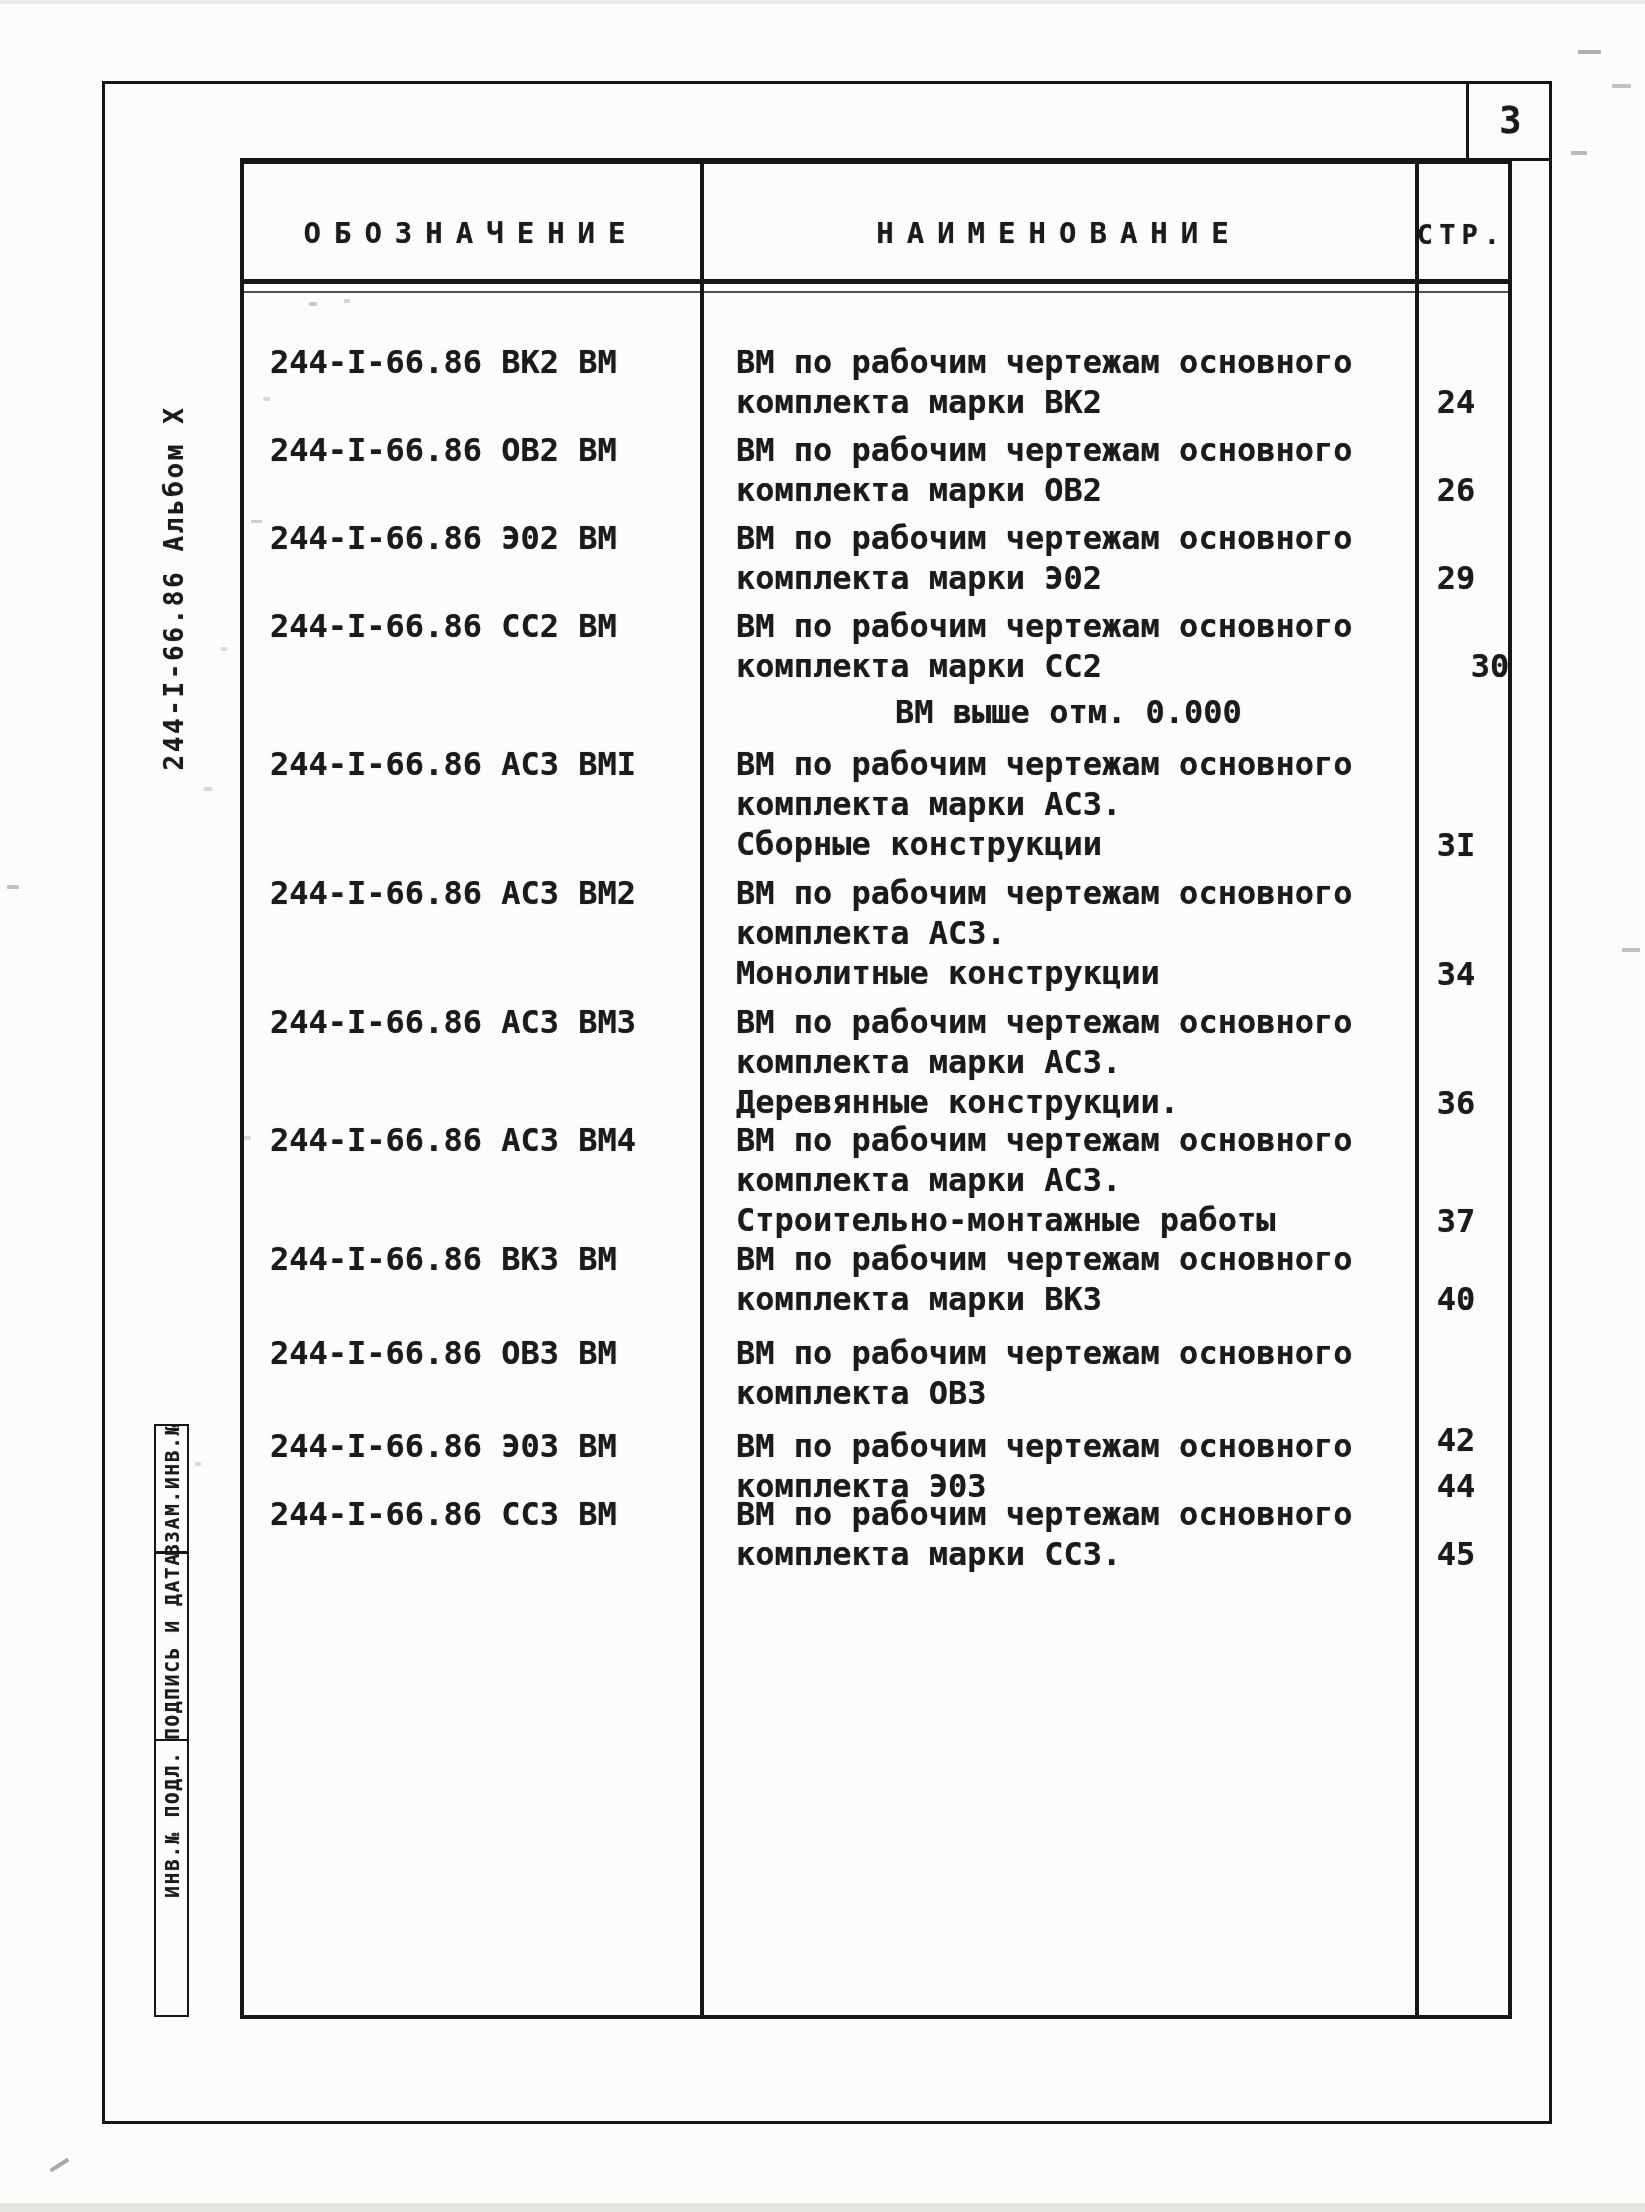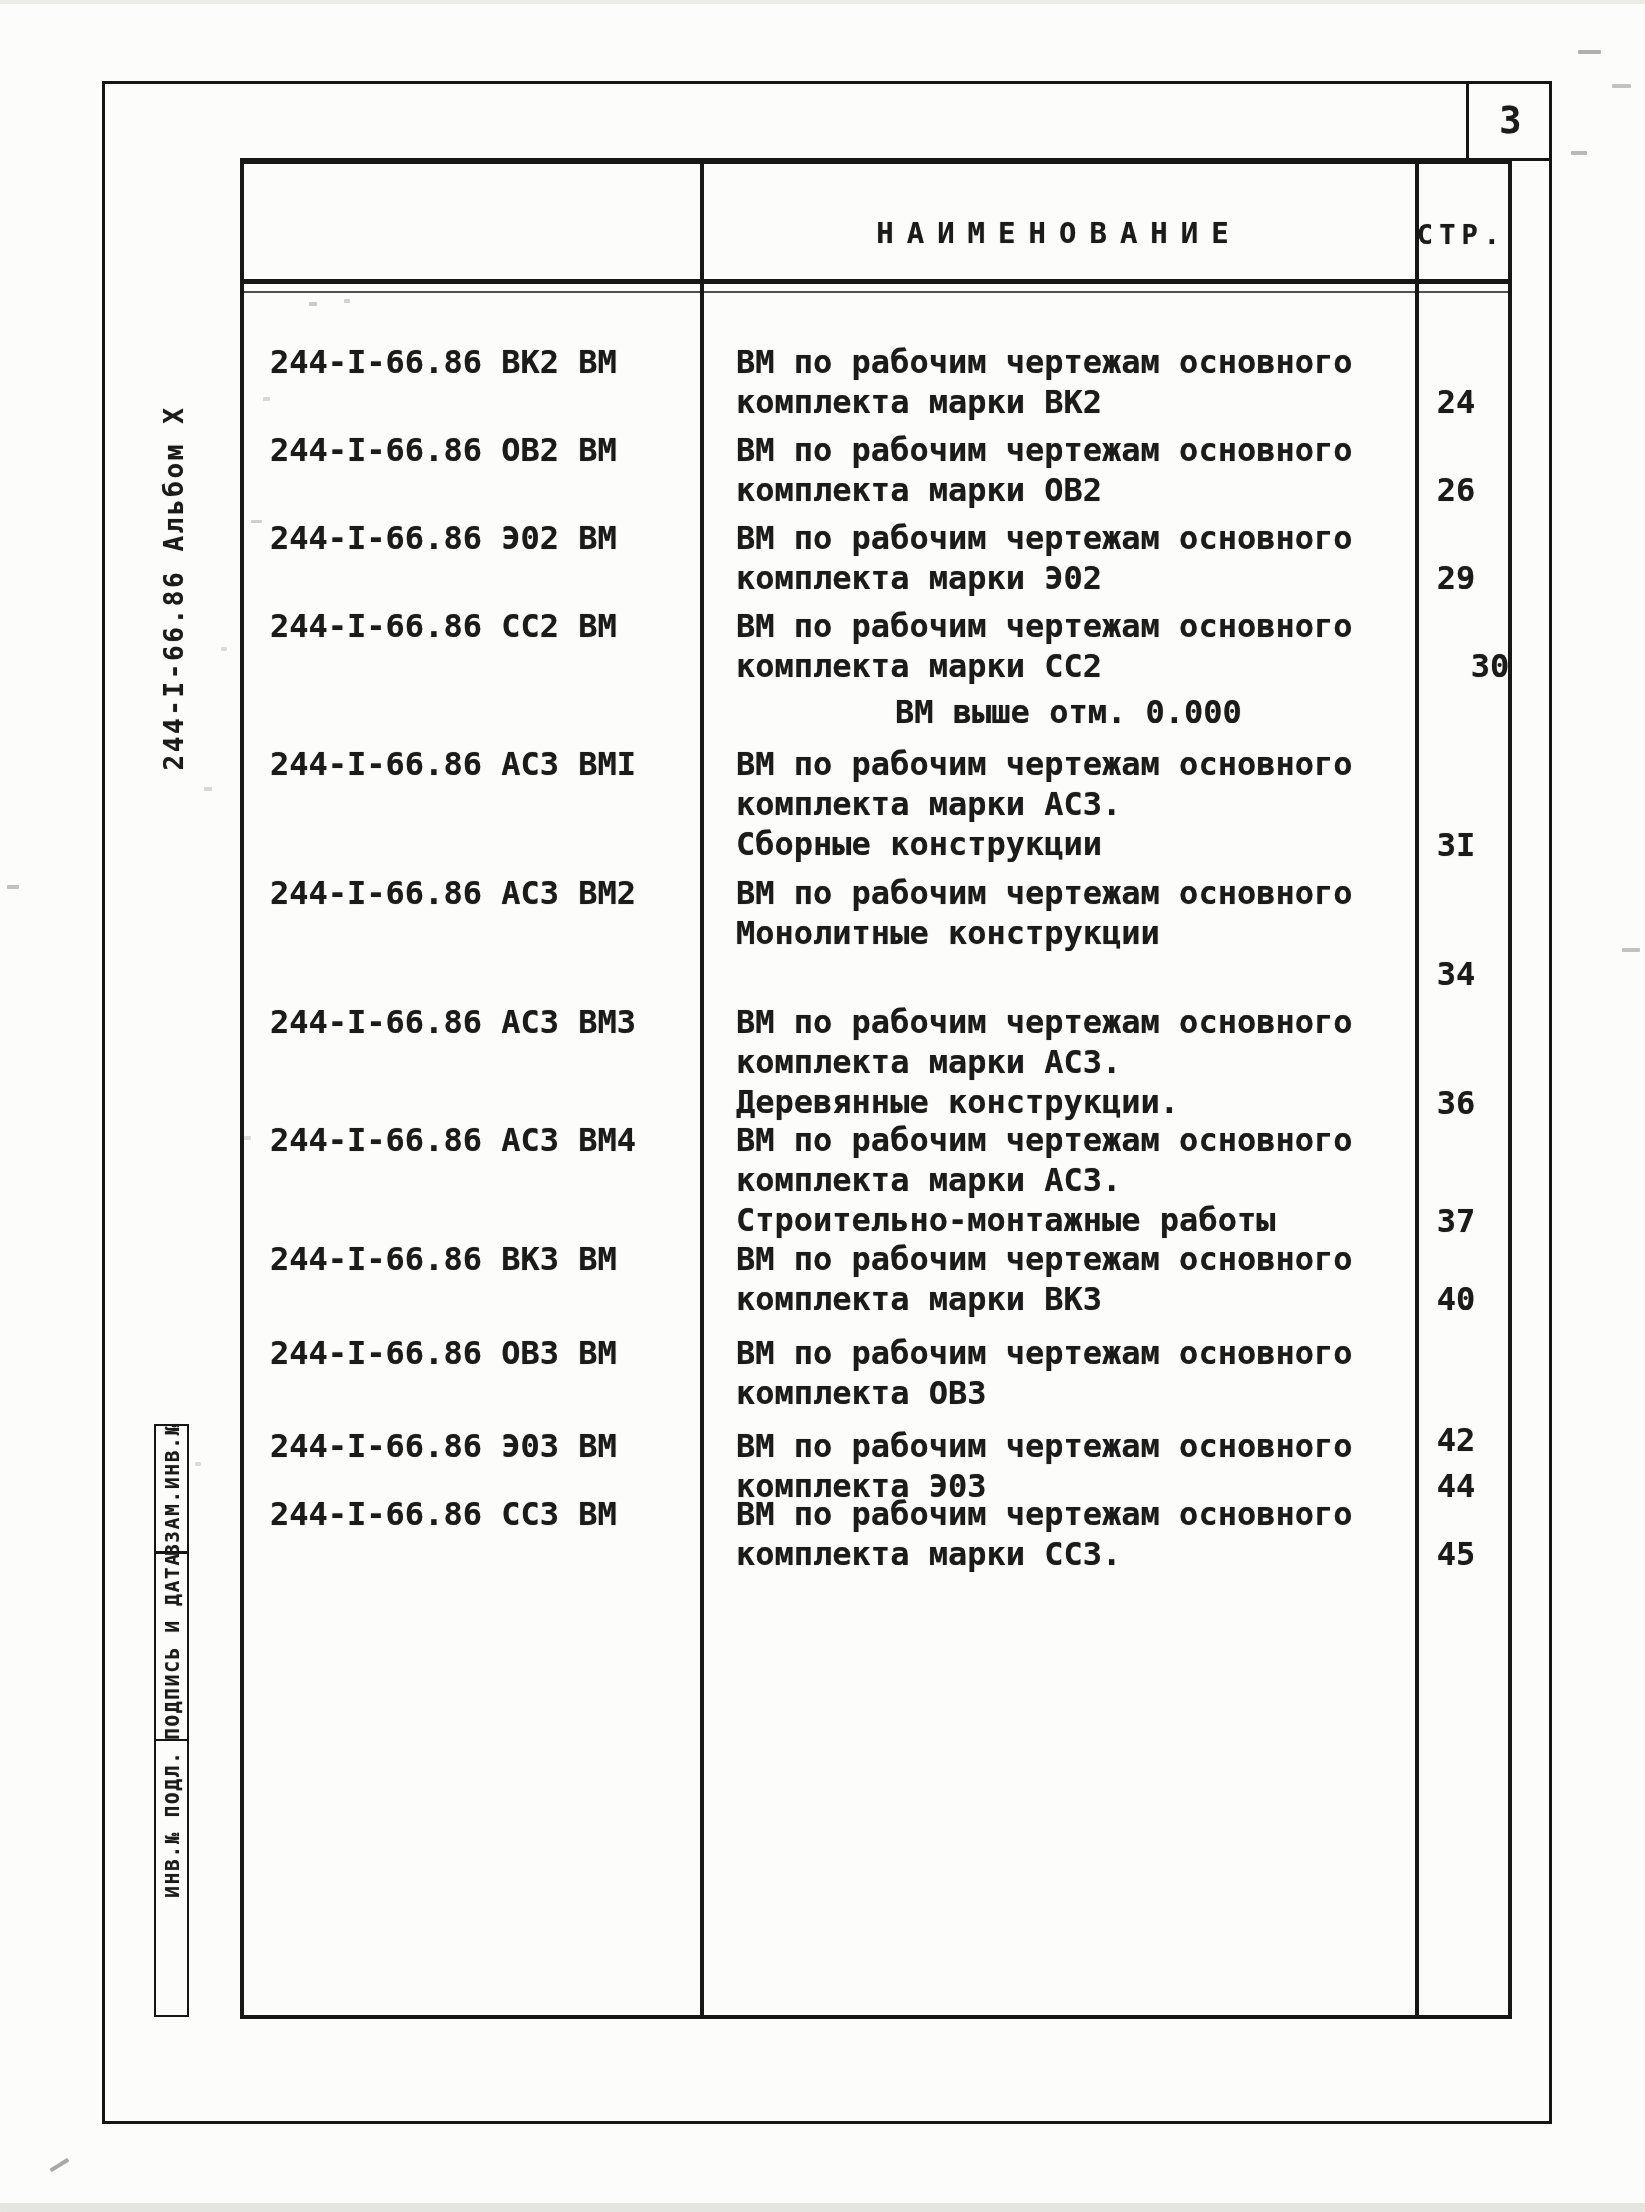--- a/index.html
+++ b/index.html
@@ -53,20 +53,21 @@
 
   <div class="hl" style="left:240px;top:158px;width:1272px;height:6.1px;"></div>
   <div class="hl" style="left:240px;top:2015px;width:1272px;height:4.4px;"></div>
   <div class="vl" style="left:240px;top:158px;width:3.5px;height:1861px;"></div>
   <div class="vl" style="left:1508px;top:158px;width:3.5px;height:1861px;"></div>
   <div class="vl" style="left:700px;top:158px;width:3.5px;height:1861px;"></div>
   <div class="vl" style="left:1415px;top:158px;width:3.5px;height:1861px;"></div>
   <div class="hl" style="left:240px;top:279px;width:1272px;height:5.3px;"></div>
   <div class="hl" style="left:240px;top:291px;width:1272px;height:1.8px;opacity:.75;"></div>
 
+  <div class="hdr ink" style="left:243px;width:456px;">ОБОЗНАЧЕНИЕ</div>
   <div class="hdr ink" style="left:703px;width:712px;">НАИМЕНОВАНИЕ</div>
   <div class="hdr small ink" style="left:1415px;width:93px;">СТР.</div>
 
   <div class="row" style="top:342px;">
     <div class="desig ink">244-I-66.86 ВК2 ВМ</div>
     <div class="name ink">
       <span class="nl">ВМ по рабочим чертежам основного</span>
       <span class="nl">комплекта марки ВК2</span>
     </div>
     <div class="pageno ink" style="top:40px;">24</div>
@@ -108,20 +109,21 @@
       <span class="nl">комплекта марки АС3.</span>
       <span class="nl">Сборные конструкции</span>
     </div>
     <div class="pageno ink" style="top:81px;">3I</div>
   </div>
 
   <div class="row" style="top:873px;">
     <div class="desig ink">244-I-66.86 АС3 ВМ2</div>
     <div class="name ink">
       <span class="nl">ВМ по рабочим чертежам основного</span>
+      <span class="nl">комплекта АС3.</span>
       <span class="nl">Монолитные конструкции</span>
     </div>
     <div class="pageno ink" style="top:81px;">34</div>
   </div>
 
   <div class="row" style="top:1002px;">
     <div class="desig ink">244-I-66.86 АС3 ВМ3</div>
     <div class="name ink">
       <span class="nl">ВМ по рабочим чертежам основного</span>
       <span class="nl">комплекта марки АС3.</span>

